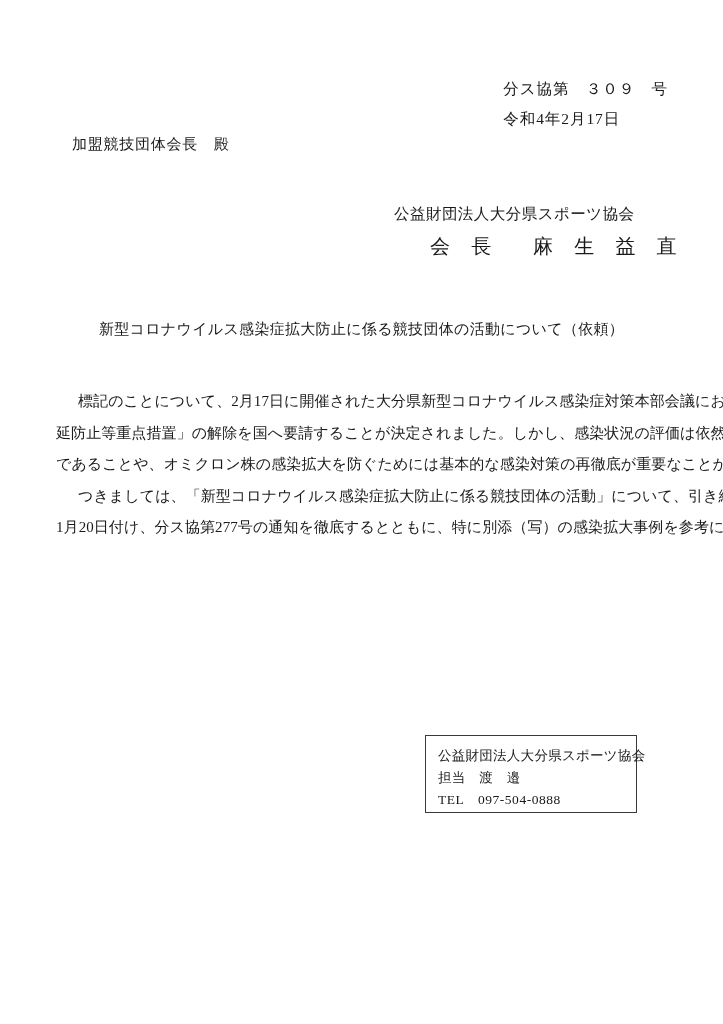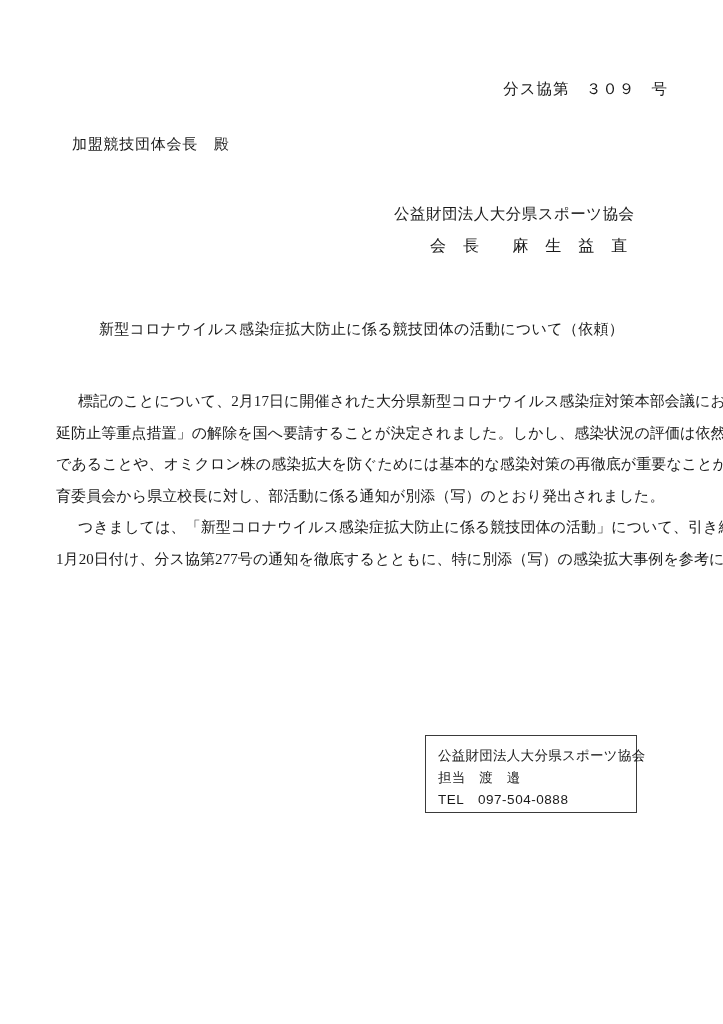--- a/index.html
+++ b/index.html
@@ -54,21 +54,21 @@
     width: 290px;
   }
   .sender-org {
     font-size: 15.5px;
     line-height: 32px;
     letter-spacing: 0.03em;
     white-space: nowrap;
   }
   .sender-name,
   .sender-seal {
-    font-size: 16px;
+    font-size: 20px;
     line-height: 32px;
     letter-spacing: 0.03em;
     white-space: nowrap;
     padding-left: 36px;
   }
 
   
   .doc-title {
     position: absolute;
     top: 312px;
@@ -111,47 +111,47 @@
     box-sizing: border-box;
     padding: 9px 0 0 12px;
   }
   .contact-line {
     font-size: 13.5px;
     line-height: 22px;
     letter-spacing: 0.02em;
     white-space: nowrap;
   }
   .contact-line.tel {
-    font-family: Liberation Sans, sans-serif;
+    font-family: Liberation Serif, serif;
     letter-spacing: 0.04em;
   }
 </style>
 </head>
 <body>
 
 <div class="page">
 
   <div class="doc-head">
     <div class="doc-number">分ス協第　３０９　号</div>
+    <div class="doc-date">令和4年2月17日</div>
   </div>
 
   <div class="addressee">加盟競技団体会長　殿</div>
 
   <div class="sender">
     <div class="sender-org">公益財団法人大分県スポーツ協会</div>
     <div class="sender-name">会　長　　麻　生　益　直</div>
   </div>
 
   <div class="doc-title">新型コロナウイルス感染症拡大防止に係る競技団体の活動について（依頼）</div>
 
   <div class="body-block">
     <div class="body-line indent">標記のことについて、2月17日に開催された大分県新型コロナウイルス感染症対策本部会議において、「まん</div>
     <div class="body-line">延防止等重点措置」の解除を国へ要請することが決定されました。しかし、感染状況の評価は依然、「ステージ3」</div>
     <div class="body-line">であることや、オミクロン株の感染拡大を防ぐためには基本的な感染対策の再徹底が重要なことから、大分県教</div>
-    <div class="body-line">育委員会から県立校長に対し、部活動に係る通知が別添（写）のとおり発出されました。</div>
 
     <div class="para-gap"></div>
 
     <div class="body-line indent">つきましては、「新型コロナウイルス感染症拡大防止に係る競技団体の活動」について、引き続き、令和4年</div>
     <div class="body-line">1月20日付け、分ス協第277号の通知を徹底するとともに、特に別添（写）の感染拡大事例を参考にして、</div>
   </div>
 
   <div class="contact-box">
     <div class="contact-line">公益財団法人大分県スポーツ協会</div>
     <div class="contact-line">担当　渡　邉</div>

